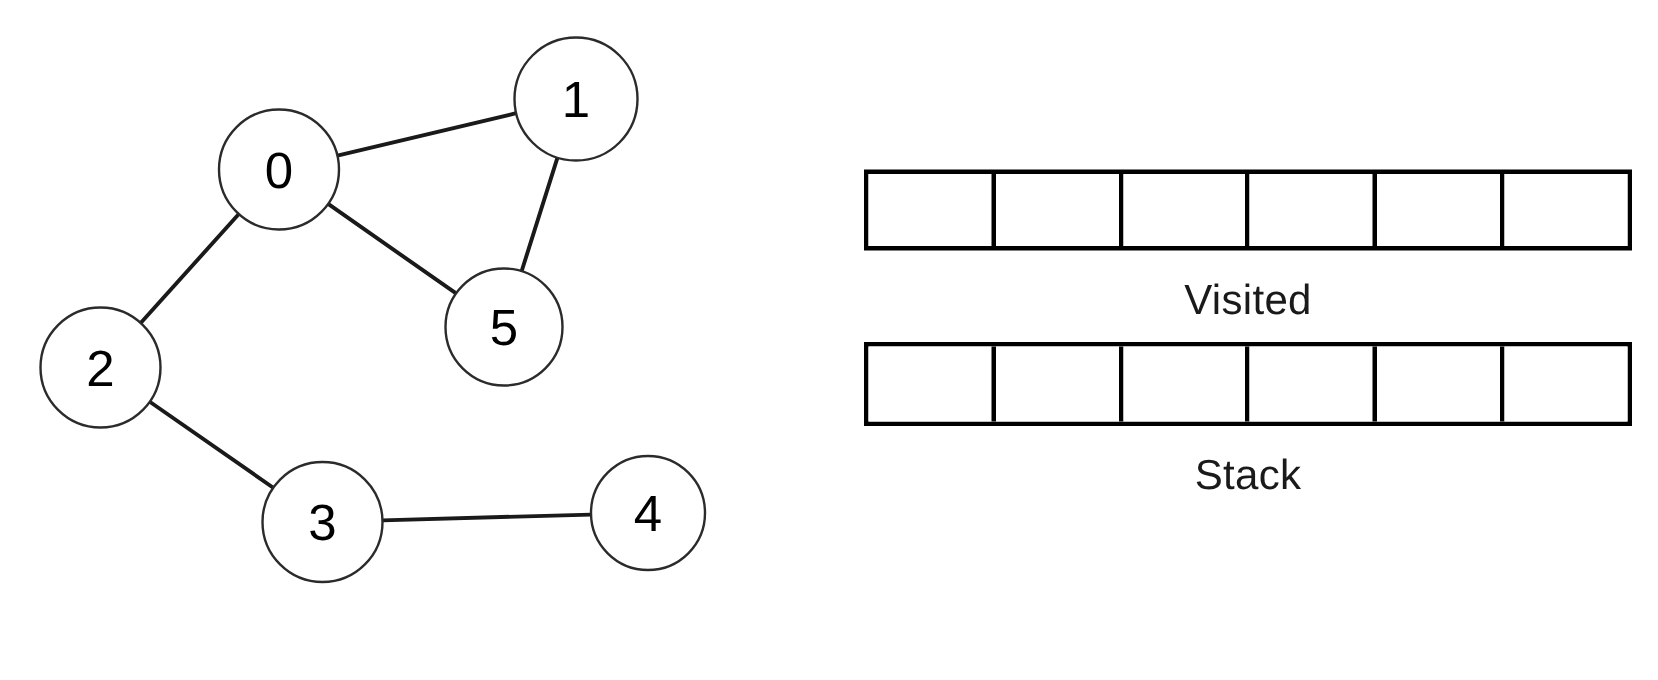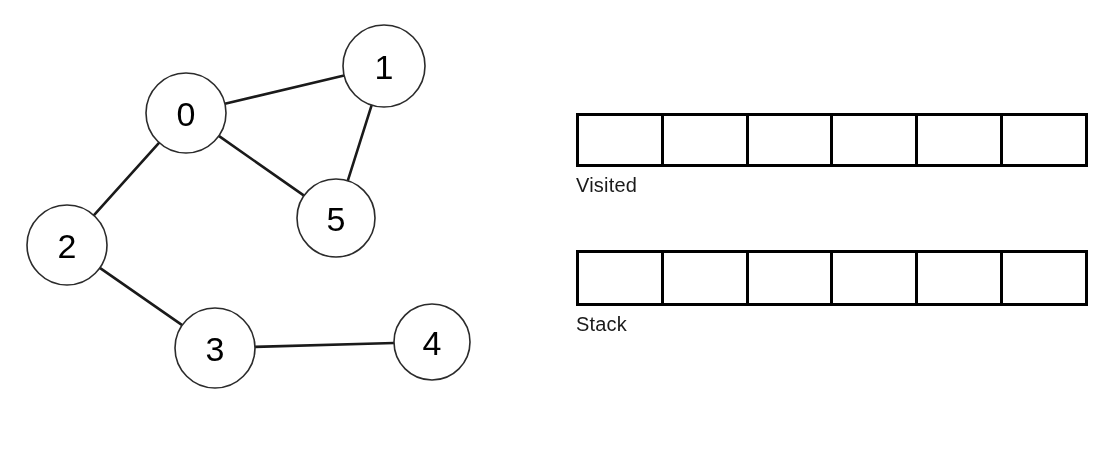--- a/index.html
+++ b/index.html
@@ -57,24 +57,25 @@
     align-items: center;
     justify-content: center;
     font-family: "Liberation Sans", sans-serif;
     font-size: 28px;
     color: #000000;
   }
   .array-cell:last-child {
     border-right: none;
   }
   .array-caption {
+    text-align: center;
     font-family: "Liberation Sans", sans-serif;
-    font-size: 20px;
+    font-size: 28px;
     color: #1a1a1a;
-    margin-top: 7px;
+    margin-top: 17px;
     letter-spacing: 0.2px;
   }
 </style>
 </head>
 <body>
 
 <div id="canvas">
 
   <svg id="graph-svg" viewBox="0 0 1105 453" xmlns="http://www.w3.org/2000/svg">
     <g id="edges-layer">
@@ -118,21 +119,21 @@
         <div class="array-cell"></div>
         <div class="array-cell"></div>
         <div class="array-cell"></div>
         <div class="array-cell"></div>
         <div class="array-cell"></div>
         <div class="array-cell"></div>
       </div>
     <div class="array-caption">Visited</div>
   </div>
 
-  <div class="array-block" id="panel-stack" style="left: 576px; top: 250px; width: 512px;">
+  <div class="array-block" id="panel-stack" style="left: 576px; top: 228px; width: 512px;">
     <div class="array-grid" id="grid-stack" style="height: 56px;">
         <div class="array-cell"></div>
         <div class="array-cell"></div>
         <div class="array-cell"></div>
         <div class="array-cell"></div>
         <div class="array-cell"></div>
         <div class="array-cell"></div>
       </div>
     <div class="array-caption">Stack</div>
   </div>

